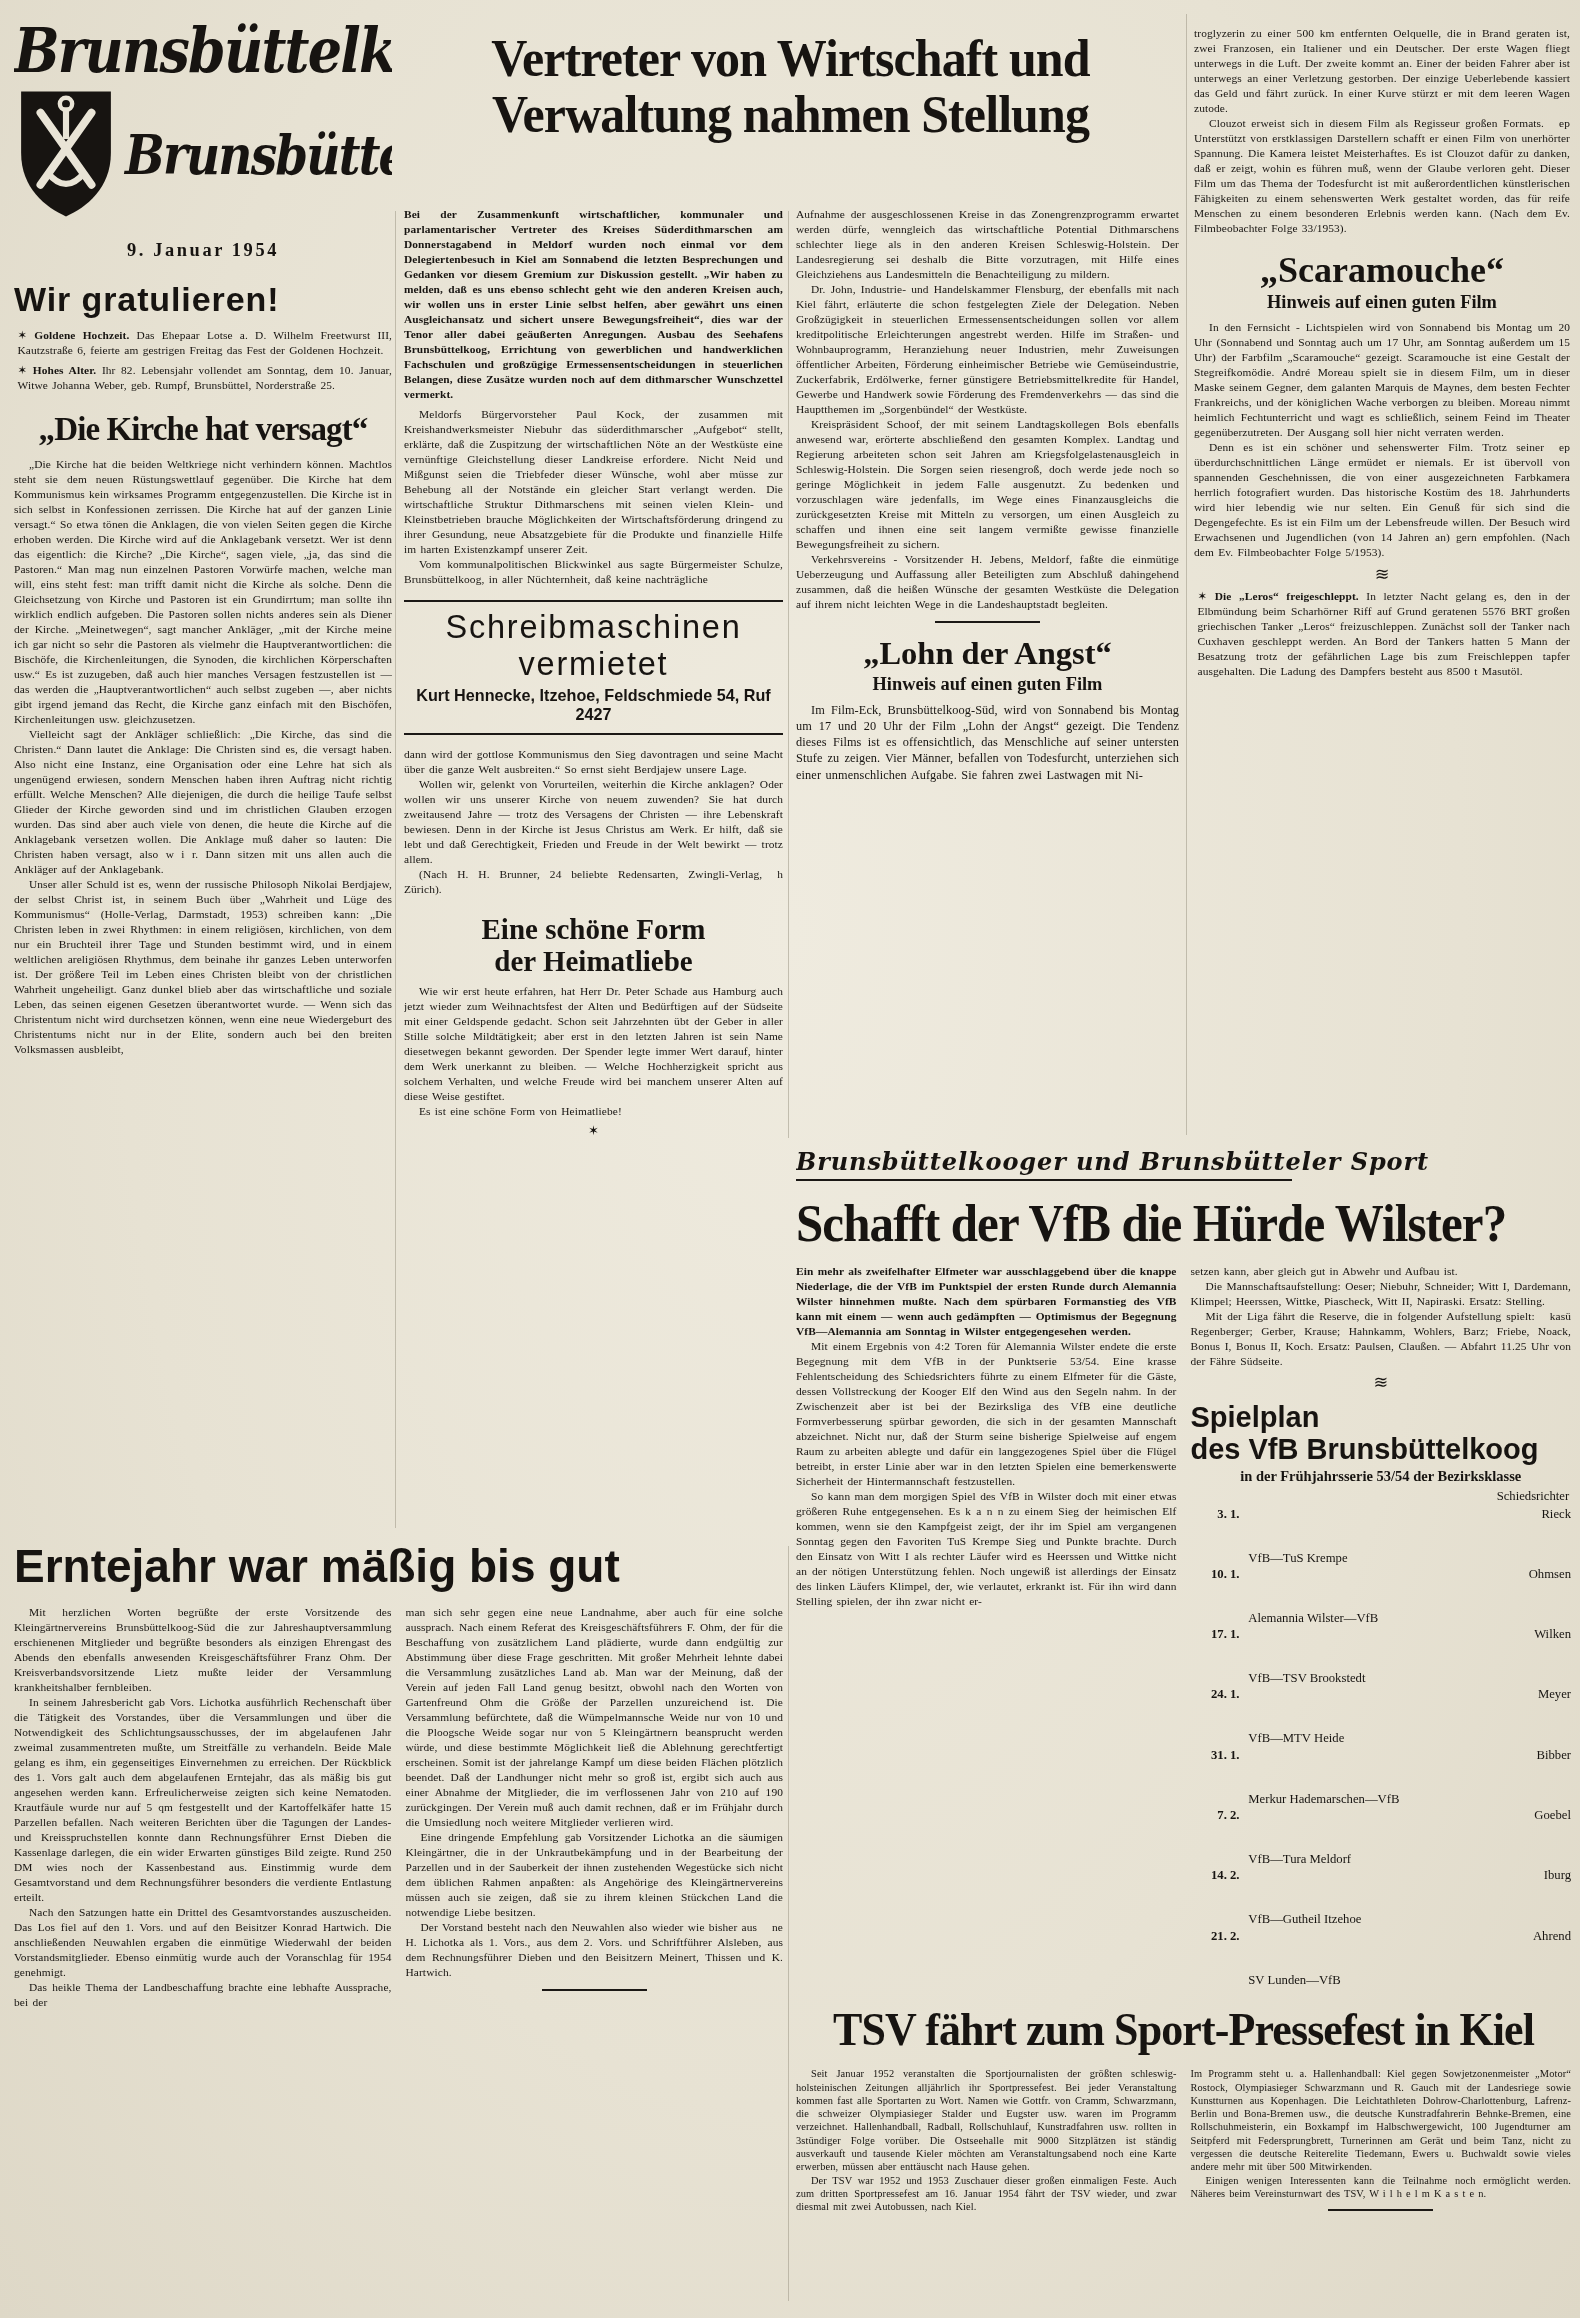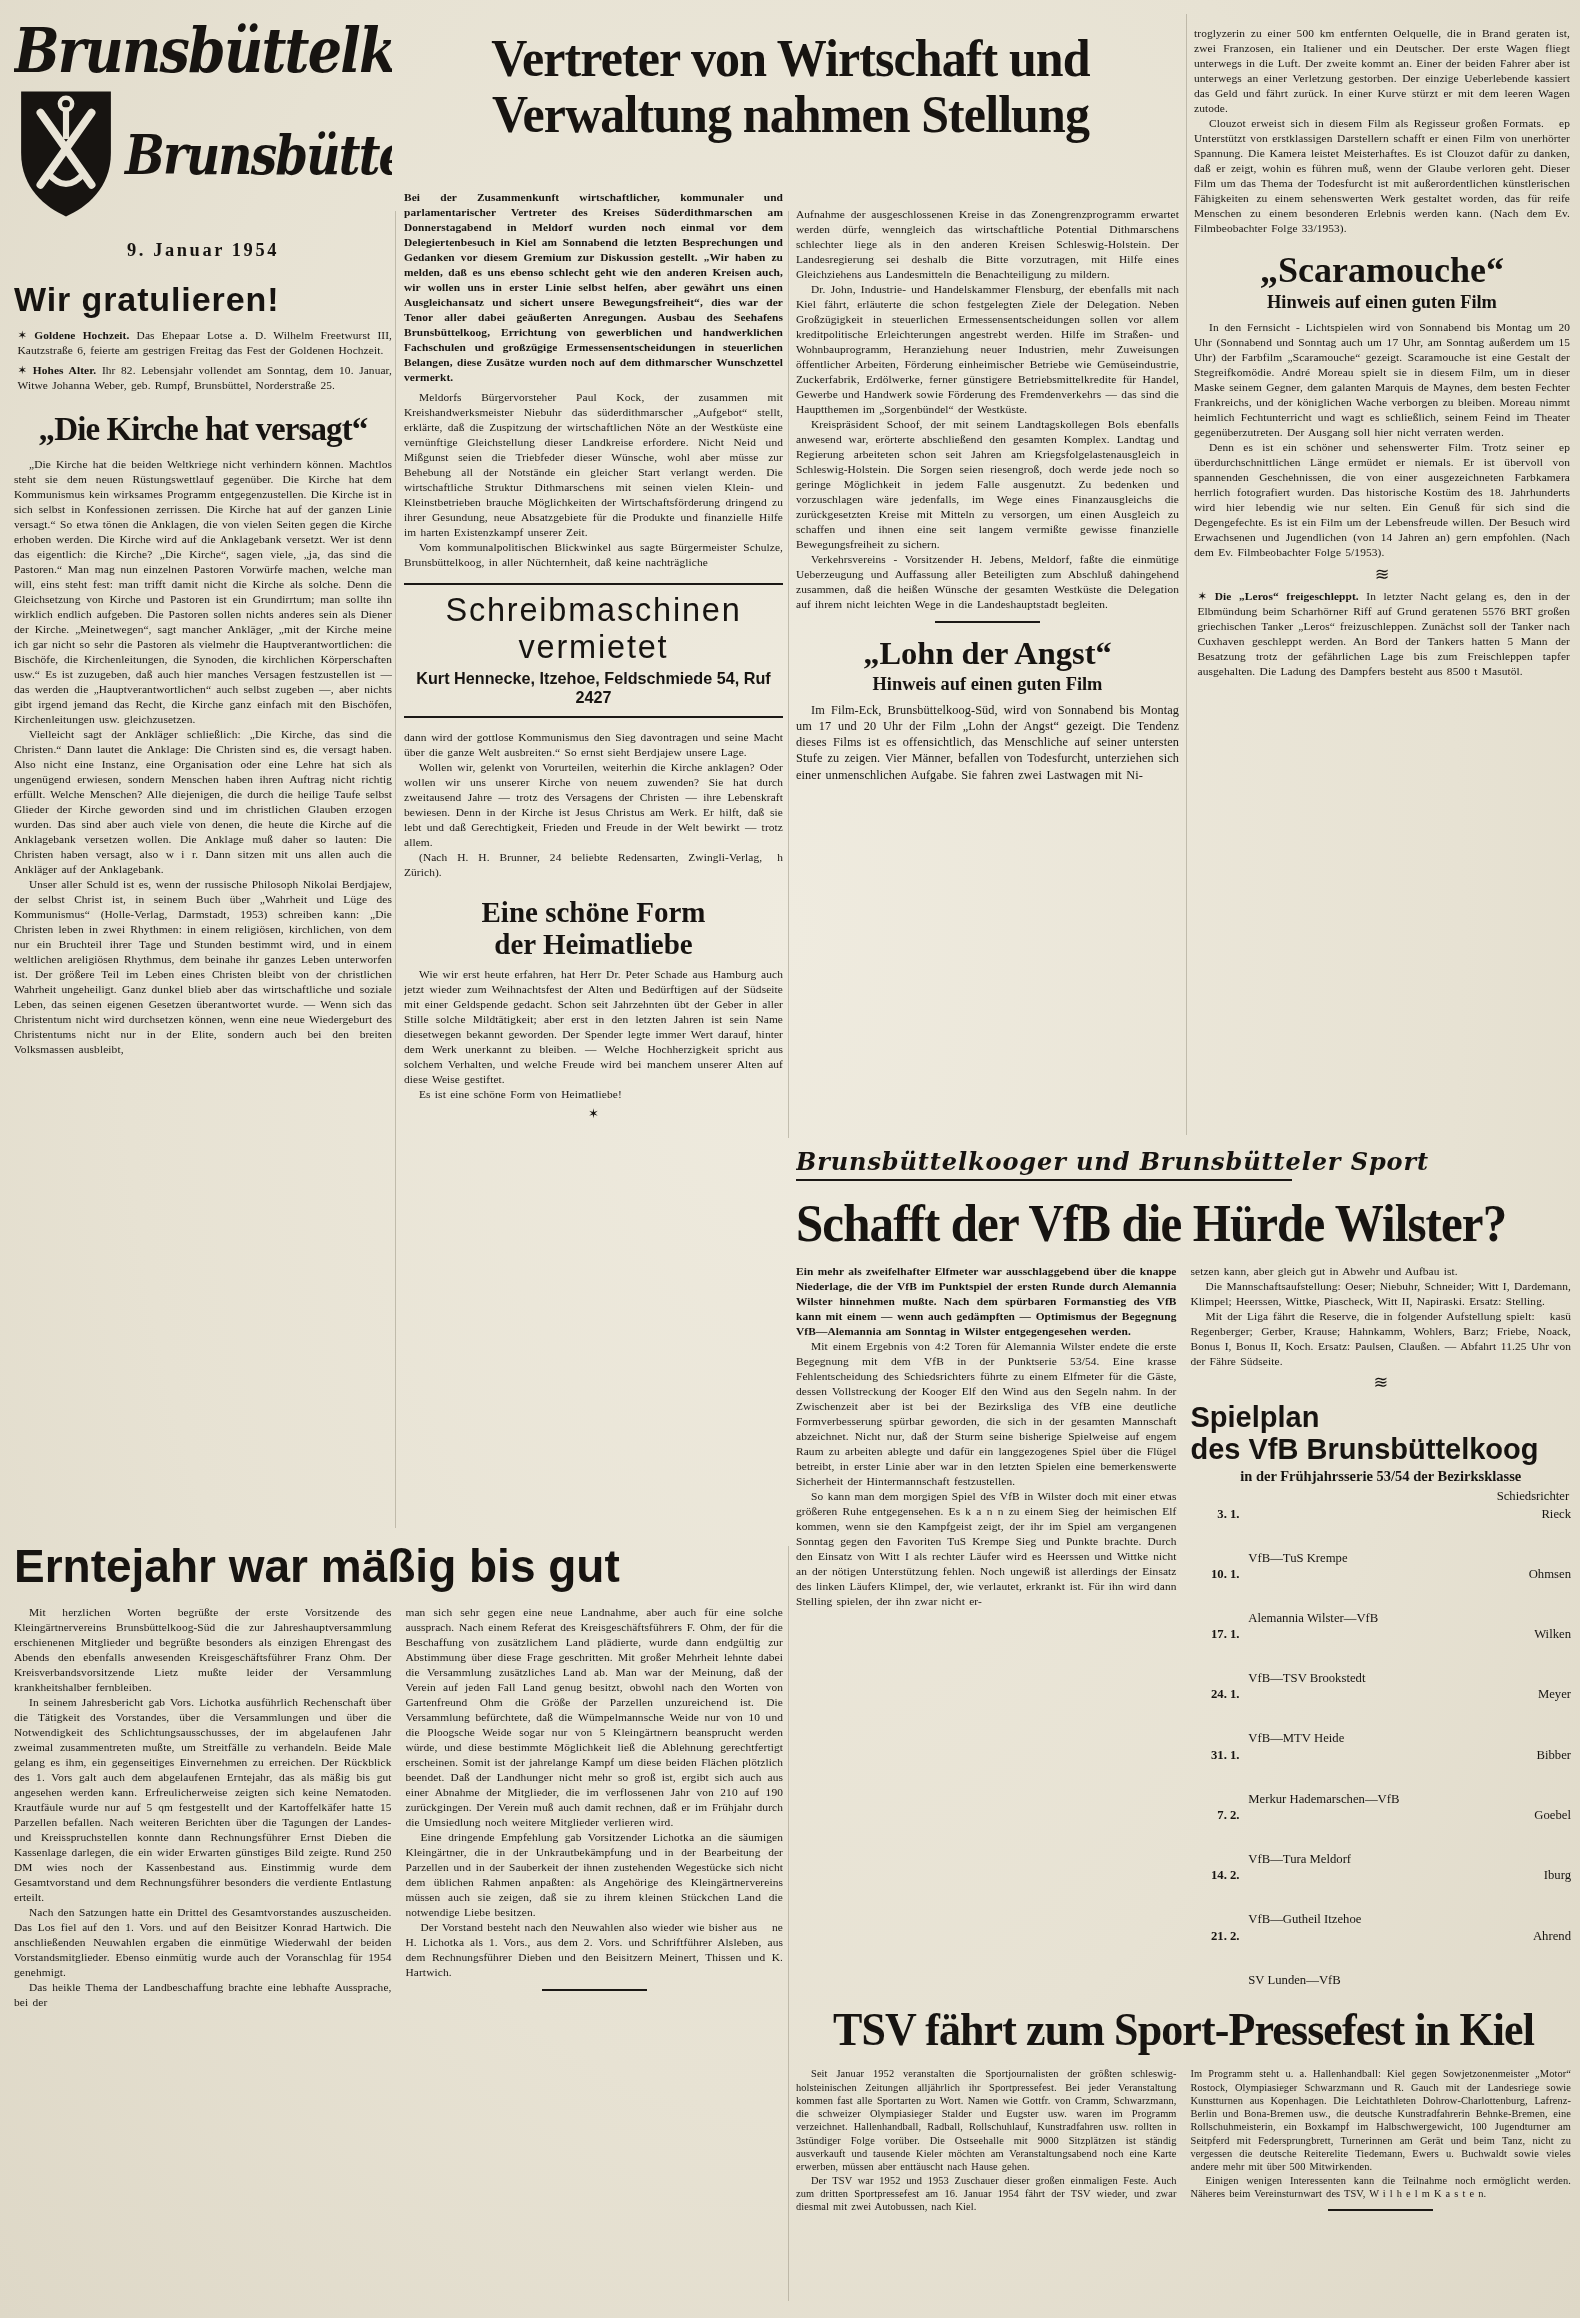--- a/index.html
+++ b/index.html
@@ -107,21 +107,21 @@
       <p>Vielleicht sagt der Ankläger schließlich: „Die Kirche, das sind die Christen.“ Dann lautet die Anklage: Die Christen sind es, die versagt haben. Also nicht eine Instanz, eine Organisation oder eine Lehre hat sich als ungenügend erwiesen, sondern Menschen haben ihren Auftrag nicht richtig erfüllt. Welche Menschen? Alle diejenigen, die durch die heilige Taufe selbst Glieder der Kirche geworden sind und im christlichen Glauben erzogen wurden. Das sind aber auch viele von denen, die heute die Kirche auf die Anklagebank versetzen wollen. Die Anklage muß daher so lauten: Die Christen haben versagt, also w i r.  Dann sitzen mit uns allen auch die Ankläger auf der Anklagebank.</p>
       <p>Unser aller Schuld ist es, wenn der russische Philosoph Nikolai Berdjajew, der selbst Christ ist, in seinem Buch über „Wahrheit und Lüge des Kommunismus“ (Holle-Verlag, Darmstadt, 1953) schreiben kann: „Die Christen leben in zwei Rhythmen: in einem religiösen, kirchlichen, von dem nur ein Bruchteil ihrer Tage und Stunden bestimmt wird, und in einem weltlichen areligiösen Rhythmus, dem beinahe ihr ganzes Leben unterworfen ist. Der größere Teil im Leben eines Christen bleibt von der christlichen Wahrheit ungeheiligt. Ganz dunkel blieb aber das wirtschaftliche und soziale Leben, das seinen eigenen Gesetzen überantwortet wurde. — Wenn sich das Christentum nicht wird durchsetzen können, wenn eine neue Wiedergeburt des Christentums nicht nur in der Elite, sondern auch bei den breiten Volksmassen ausbleibt,</p>
     </div>
   </div>
 
   <div class="block" style="left:404px;top:30px;width:773px;height:141px;">
     <div class="h-serif main-h">Vertreter von Wirtschaft und</div>
     <div class="h-serif main-h">Verwaltung nahmen Stellung</div>
   </div>
 
-  <div class="block" id="col2" style="left:404px;top:190px;width:379px;height:1324px;">
+  <div class="block" id="col2" style="left:404px;top:207px;width:379px;height:1324px;">
     <div class="body lead">
       <p class="noindent">Bei der Zusammenkunft wirtschaftlicher, kommunaler und parlamentarischer Vertreter des Kreises Süderdithmarschen am Donnerstagabend in Meldorf wurden noch einmal vor dem Delegiertenbesuch in Kiel am Sonnabend die letzten Besprechungen und Gedanken vor diesem Gremium zur Diskussion gestellt. „Wir haben zu melden, daß es uns ebenso schlecht geht wie den anderen Kreisen auch, wir wollen uns in erster Linie selbst helfen, aber gewährt uns einen Ausgleichansatz und sichert unsere Bewegungsfreiheit“, dies war der Tenor aller dabei geäußerten Anregungen. Ausbau des Seehafens Brunsbüttelkoog, Errichtung von gewerblichen und handwerklichen Fachschulen und großzügige Ermessensentscheidungen in steuerlichen Belangen, diese Zusätze wurden noch auf dem dithmarscher Wunschzettel vermerkt.</p>
     </div>
     <div class="body" style="margin-top:5.3px;">
       <p>Meldorfs Bürgervorsteher Paul Kock, der zusammen mit Kreishandwerksmeister Niebuhr das süderdithmarscher „Aufgebot“ stellt, erklärte, daß die Zuspitzung der wirtschaftlichen Nöte an der Westküste eine vernünftige Gleichstellung dieser Landkreise erfordere. Nicht Neid und Mißgunst seien die Triebfeder dieser Wünsche, wohl aber müsse zur Behebung all der Notstände ein gleicher Start verlangt werden. Die wirtschaftliche Struktur Dithmarschens mit seinen vielen Klein- und Kleinstbetrieben brauche Möglichkeiten der Wirtschaftsförderung dringend zu ihrer Gesundung, neue Absatzgebiete für die Produkte und finanzielle Hilfe im harten Existenzkampf unserer Zeit.</p>
       <p>Vom kommunalpolitischen Blickwinkel aus sagte Bürgermeister Schulze, Brunsbüttelkoog, in aller Nüchternheit, daß keine nachträgliche</p>
     </div>
 
     <div class="adbox">
       <div class="ad1">Schreibmaschinen vermietet</div>

